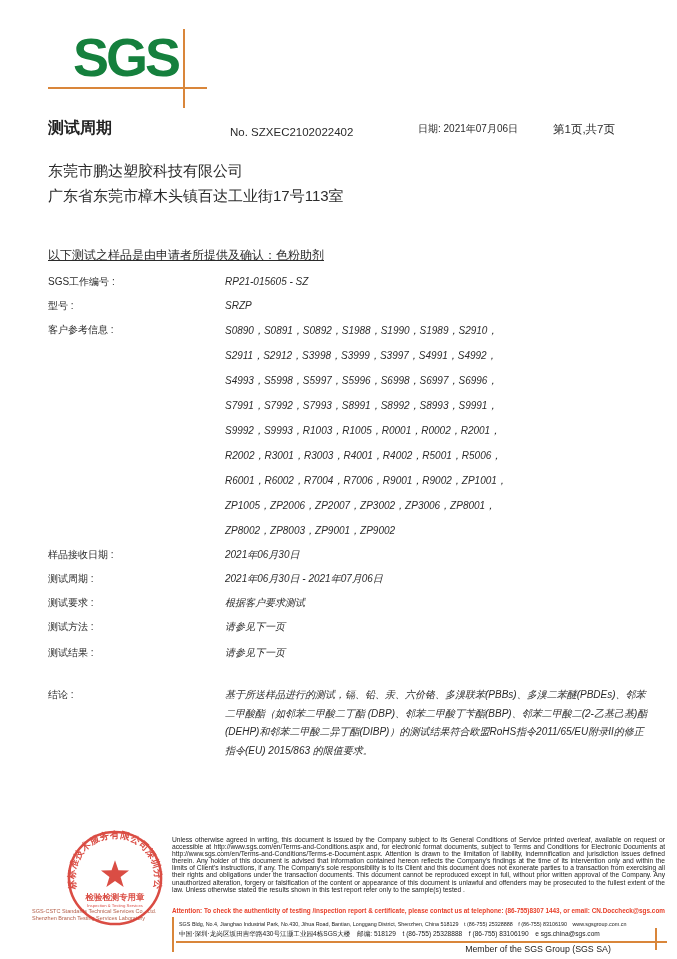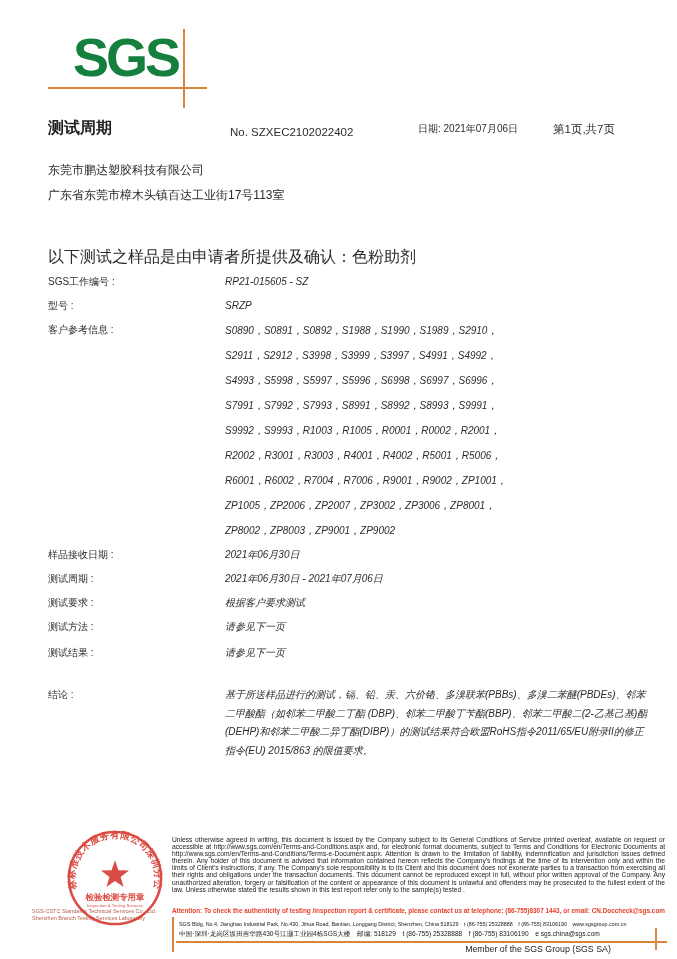--- a/index.html
+++ b/index.html
@@ -18,23 +18,23 @@
   }
   .logo-hline { position:absolute; left:48px; top:87px; width:159px; height:2px; background:#d9863a; }
   .logo-vline { position:absolute; left:183px; top:29px; width:2px; height:79px; background:#d9863a; }
 
   .report-title { position:absolute; left:48px; top:118px; font-size:16px; font-weight:bold; color:#222; }
   .report-no   { position:absolute; left:230px; top:126px; font-size:11.5px; }
   .report-date { position:absolute; left:418px; top:122px; font-size:10px; }
   .report-page { position:absolute; left:553px; top:122px; font-size:11.5px; }
 
   
-  .applicant { position:absolute; left:48px; top:158px; font-size:12px; line-height:25px; }
+  .applicant { position:absolute; left:48px; top:158px; font-size:15px; line-height:25px; }
 
-  .statement { position:absolute; left:48px; top:247px; font-size:16px; }
+  .statement { position:absolute; left:48px; top:247px; font-size:12px;text-decoration:underline; }
 
   
   .info { position:absolute; left:48px; top:270px; width:605px; font-size:10px; }
   .info-row { display:flex; align-items:flex-start; }
   .info-label { width:177px; flex:0 0 177px; line-height:24px; }
   .info-value { flex:1; line-height:24px;font-style:italic; }
   .ref-line { line-height:25px; }
   .conclusion-row .info-value { line-height:18.5px; padding-top:3px; width:428px; }
   .conclusion-row { margin-top:18px; }
   .gap-s { height:2px; }

